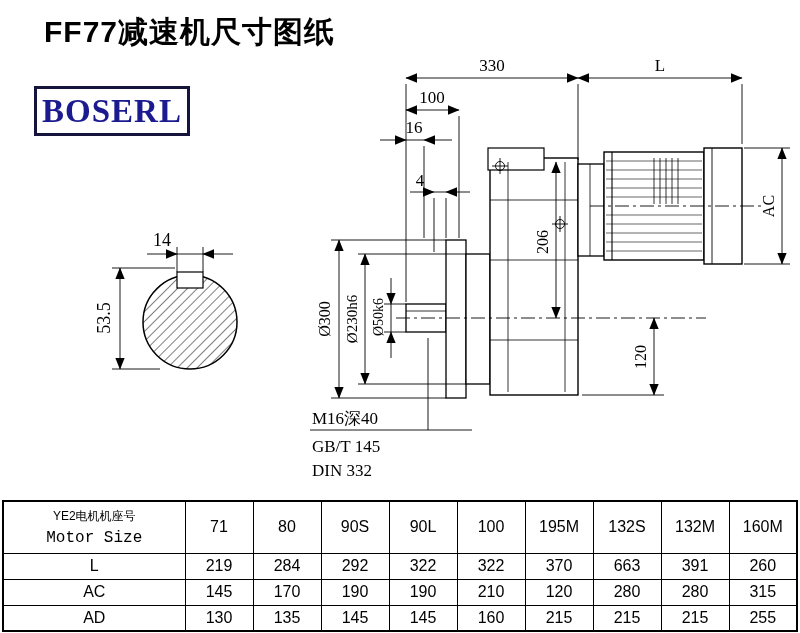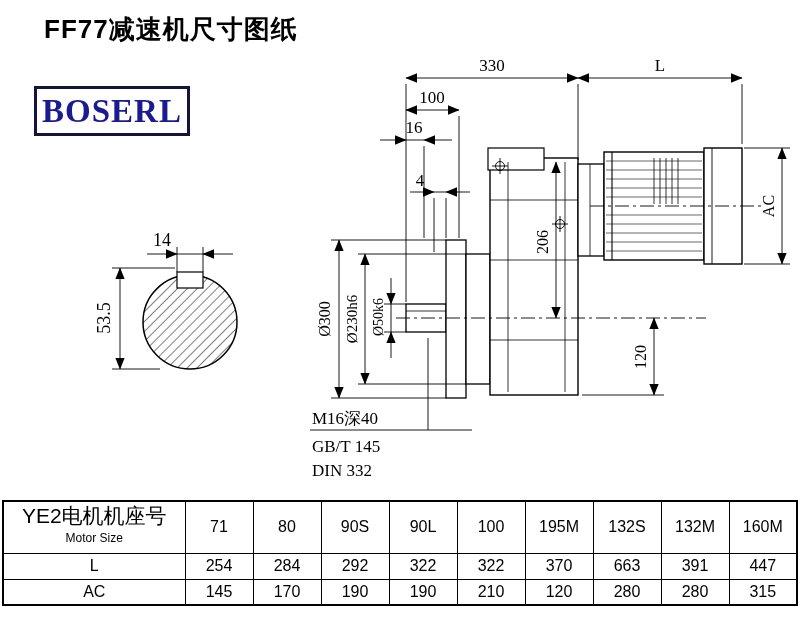--- a/index.html
+++ b/index.html
@@ -1,33 +1,33 @@
 <!DOCTYPE html>
 <html><head>
 <meta charset="utf-8">
 <style>
   html,body{margin:0;padding:0;background:#fff;}
   .page{position:relative;width:800px;height:633px;background:#fff;overflow:hidden;
         font-family:"Liberation Serif",serif;color:#000;}
-  .title{position:absolute;top:12px;left:44px;font-size:26px;font-weight:bold;
+  .title{position:absolute;top:12px;left:44px;font-size:30px;font-weight:bold;
          font-family:"Liberation Sans",sans-serif;letter-spacing:1px;}
   .logo{position:absolute;top:86px;left:34px;width:150px;height:44px;
         border:3px solid #14143c;display:flex;align-items:center;justify-content:center;
         font-family:"Liberation Serif",serif;font-weight:bold;font-size:33px;color:#1b1b8f;
         letter-spacing:1px;background:#fff;text-align:right;}
   svg.drawing{position:absolute;top:0;left:0;}
   svg.drawing text{font-family:"Liberation Serif",serif;fill:#000;}
   .dim-table{position:absolute;top:500px;left:2px;width:796px;border-collapse:collapse;
              table-layout:fixed;text-align:center;font-family:"Liberation Sans",sans-serif;
              font-size:16px;border:2px solid #000;}
   .dim-table td,.dim-table th{border:1px solid #000;padding:0;font-weight:normal;}
   .dim-table tr.hdr{height:52px;}
   .dim-table tr.row{height:26px;}
-  .hdr-cn{font-size:21px;line-height:22px;}
-  .hdr-en{font-size:12px;line-height:22px;font-family:Liberation Sans, sans-serif;}
+  .hdr-cn{font-size:12px;line-height:22px;}
+  .hdr-en{font-size:16px;line-height:22px;font-family:Liberation Mono, monospace;}
 </style>
 </head>
 <body>
 
 <div class="page">
 
   <svg class="drawing" width="800" height="500" viewBox="0 0 800 500">
     <defs>
       <pattern id="hatch" width="7" height="7" patternUnits="userSpaceOnUse" patternTransform="rotate(45)">
         <line x1="0" y1="0" x2="0" y2="7" stroke="#000" stroke-width="1"></line>
@@ -216,37 +216,49 @@
         <th>90S</th>
         <th>90L</th>
         <th>100</th>
         <th>195M</th>
         <th>132S</th>
         <th>132M</th>
         <th>160M</th>
       </tr>
       <tr class="row">
         <td>L</td>
-        <td>254</td>
+        <td>219</td>
         <td>284</td>
         <td>292</td>
         <td>322</td>
         <td>322</td>
         <td>370</td>
         <td>663</td>
         <td>391</td>
-        <td>447</td>
+        <td>260</td>
       </tr>
       <tr class="row">
         <td>AC</td>
         <td>145</td>
         <td>170</td>
         <td>190</td>
         <td>190</td>
         <td>210</td>
         <td>120</td>
         <td>280</td>
         <td>280</td>
         <td>315</td>
       </tr>
+      <tr class="row">
+        <td>AD</td>
+        <td>130</td>
+        <td>135</td>
+        <td>145</td>
+        <td>145</td>
+        <td>160</td>
+        <td>215</td>
+        <td>215</td>
+        <td>215</td>
+        <td>255</td>
+      </tr>
     </tbody>
   </table>
 </div>
 
 </body></html>

